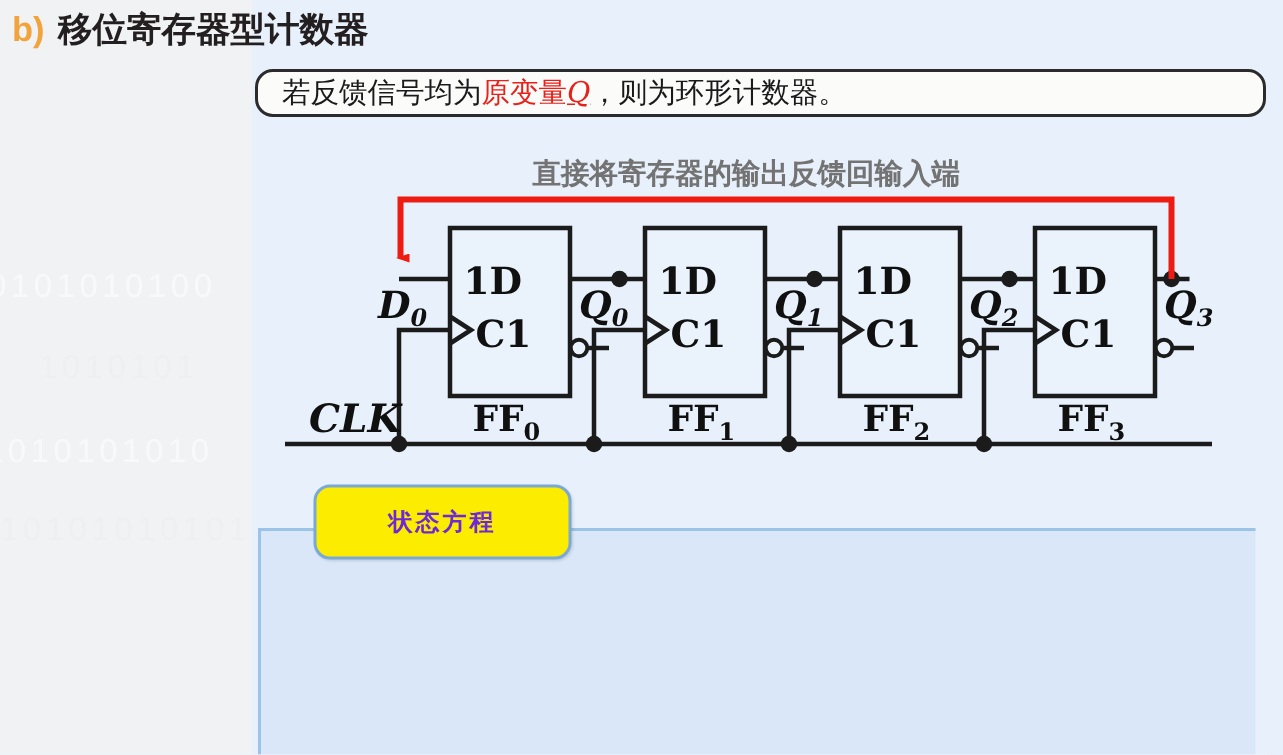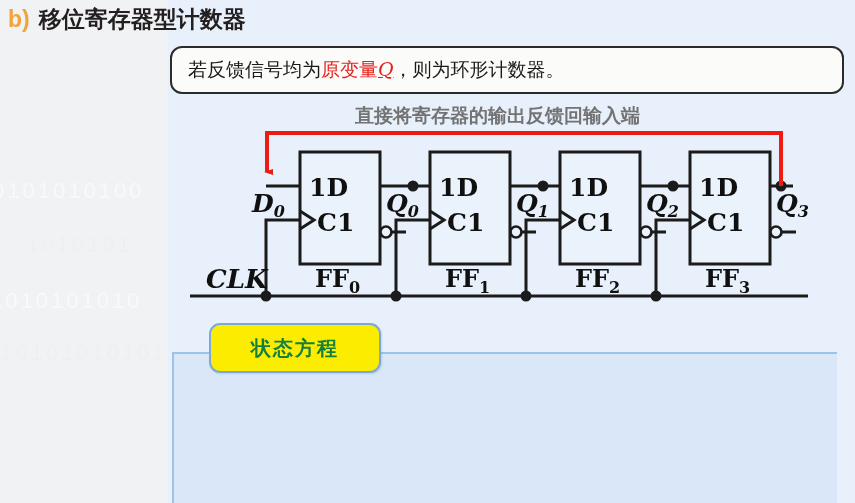--- a/index.html
+++ b/index.html
@@ -26,21 +26,21 @@
   }
   
   #title{
     position:absolute;left:8px;top:4px;white-space:nowrap;
     font-size:23px;font-weight:700;color:#231f20;z-index:6;
   }
   #title .mk{color:#f2a33c;font-weight:600;margin-right:9px;}
 
   
   #callout{
-    position:absolute;left:170px;top:46px;width:674px;height:48px;
+    position:absolute;left:170px;top:46px;width:674px;height:32px;
     background:#fbfbfa;border:2.5px solid #2b2b2b;border-radius:12px;
     box-sizing:border-box;display:flex;align-items:center;z-index:5;
   }
   #callout .txt{
     padding-left:16px;font-size:19px;color:#1a1a1a;white-space:nowrap;
     font-family:"DejaVu Serif","Liberation Serif",serif;font-weight:500;
   }
   #callout .red{color:#e8201a;}
   #callout .redq{color:#e8201a;font-style:italic;text-decoration:underline;}
 
@@ -63,21 +63,21 @@
   }
 
   
   #statebox{
     position:absolute;left:209px;top:323px;width:172px;height:50px;
     background:#fbec00;border:2px solid #7ba9d6;border-radius:11px;
     box-sizing:border-box;display:flex;align-items:center;justify-content:center;
     z-index:7;box-shadow:1px 1px 2px rgba(0,0,0,.12);
   }
   #statebox .lbl{
-    font-size:20px;font-weight:700;color:#15803d;letter-spacing:2px;
+    font-size:16px;font-weight:700;color:#6d28d9;letter-spacing:2px;
     font-family:"DejaVu Sans","Liberation Sans",sans-serif;
   }
   .eq{
     position:absolute;white-space:nowrap;
     font-family:"DejaVu Serif","Liberation Serif",serif;
     font-size:29px;font-weight:700;font-style:italic;color:#101010;
   }
   .eq.red{color:#e0231b;}
   .eq sub{font-size:.62em;font-style:italic;vertical-align:-.28em;font-weight:700;}
   .eq .st{font-style:normal;font-size:.95em;}

